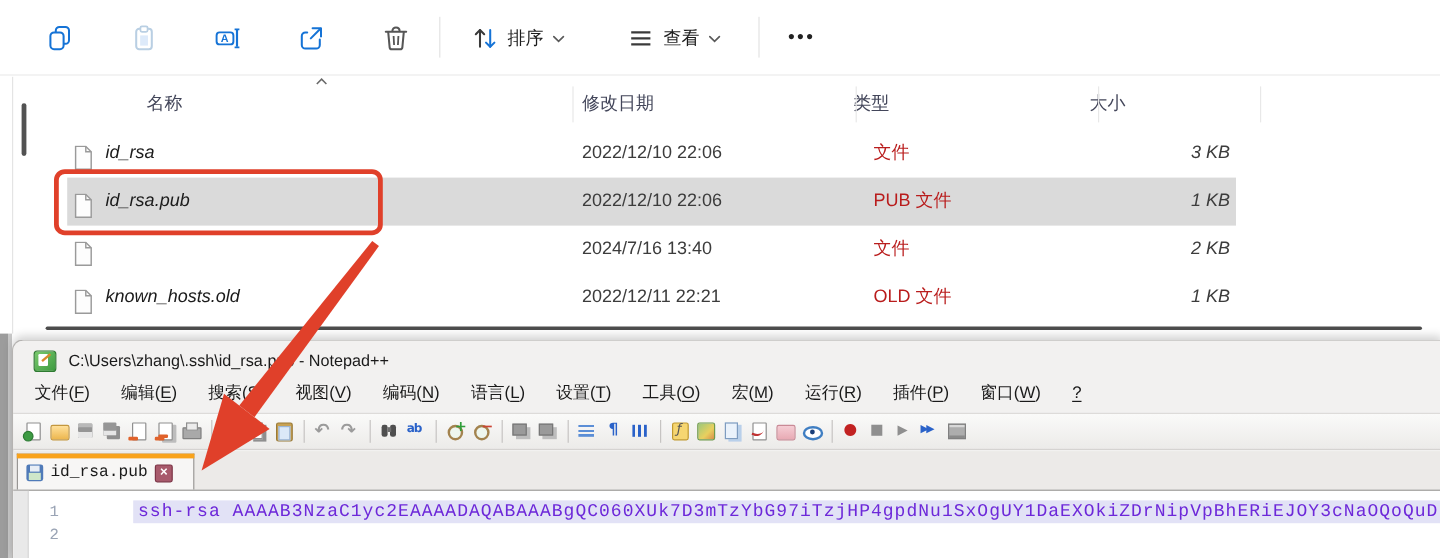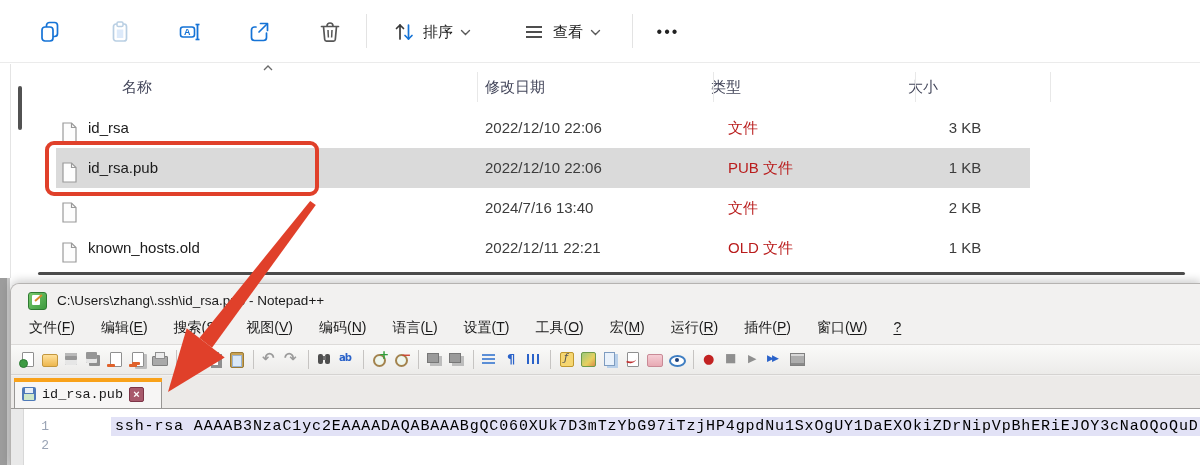--- a/index.html
+++ b/index.html
@@ -21,24 +21,24 @@
   .ex-headers .hd{position:absolute;top:0;line-height:38px;cursor:pointer;}
   .hd-name{left:78px;margin-left:44px;} .hd-date{left:485px;} .hd-type{left:711px;} .hd-size{left:908px;}
   .hd-caret{position:absolute;left:262px;top:-4px;color:#6a6a6a;}
   .hvl{position:absolute;top:4px;width:1px;height:30px;background:#e8e8e8;}
 
   .file-list{position:absolute;left:0;top:108px;width:100%;}
   .frow{position:relative;height:40px;font-size:15px;cursor:default;}
   .frow.sel::before{content:"";position:absolute;left:56px;width:974px;top:0;bottom:0;background:#dadada;}
   .frow .cell{position:absolute;line-height:40px;white-space:nowrap;}
   .c-icon{left:61px;top:10px;line-height:0;}
-  .c-name{left:88px;color:#1b1b1b;}
+  .c-name{left:88px;color:#1b1b1b;font-style:italic;}
   .c-date{left:485px;color:#3c3c3c;}
   .c-type{left:728px;color:#b91c1c;}
-  .c-size{left:905px;width:120px;text-align:center;color:#3c3c3c;}
+  .c-size{left:905px;width:120px;text-align:right;color:#3c3c3c;font-style:italic;}
 
   .ex-bottom-line{position:absolute;left:38px;top:272px;width:1147px;height:3px;background:#4d4d4d;border-radius:2px;}
 
   
   .red-box{position:absolute;left:45px;top:141px;width:266px;height:47px;border:4px solid #e0402a;border-radius:9px;z-index:40;pointer-events:none;}
   .arrow-svg{position:absolute;left:0;top:0;z-index:50;pointer-events:none;}
 
   
   .gray-strip{position:absolute;left:0;top:278px;width:10px;height:187px;background:linear-gradient(90deg,#9c9c9c 0 7px,#c9c9c9 7px 10px);}
 
@@ -106,21 +106,21 @@
   .floppy::after{content:"";position:absolute;left:2px;bottom:1px;width:10px;height:6px;background:#cfe7c9;}
   .tab-label{font-family:"Liberation Mono","DejaVu Sans Mono",monospace;font-size:13.5px;color:#1a1a1a;white-space:nowrap;}
   .tab-close{width:15px;height:15px;background:#a85a6c;border:1px solid #7d3547;box-sizing:border-box;color:#fff;font-size:11px;font-weight:bold;line-height:13px;text-align:center;border-radius:2px;cursor:pointer;flex:none;}
 
   .npp-editor{position:absolute;left:0;top:124px;width:100%;height:58px;background:#fff;border-top:1px solid #9a9896;}
   .gutter-strip{position:absolute;left:0;top:0;width:12px;height:100%;background:#e9e9e9;border-right:1px solid #d8d8d8;}
   .ed-lines{position:absolute;left:0;top:8px;width:100%;}
   .ed-line{position:relative;height:19px;line-height:19px;white-space:nowrap;}
   .ed-num{position:absolute;left:12px;width:26px;text-align:right;font-family:"Liberation Mono","DejaVu Sans Mono",monospace;font-size:13px;color:#9aa4b5;}
   .ed-selbg{position:absolute;left:100px;right:0;top:0;height:19px;background:#e2e2f6;}
-  .ed-text{position:absolute;left:104px;font-family:"Liberation Mono","DejaVu Sans Mono",monospace;font-size:15px;letter-spacing:0.85px;color:#000000;}
+  .ed-text{position:absolute;left:104px;font-family:"Liberation Mono","DejaVu Sans Mono",monospace;font-size:15px;letter-spacing:0.85px;color:#6d28d9;}
 </style>
 </head>
 <body>
 
 <div id="screen">
 
   <section class="explorer">
     <div class="ex-toolbar">
       <span class="exbtn" style="left:30px">
         <svg width="26" height="26" viewBox="0 0 26 26">

